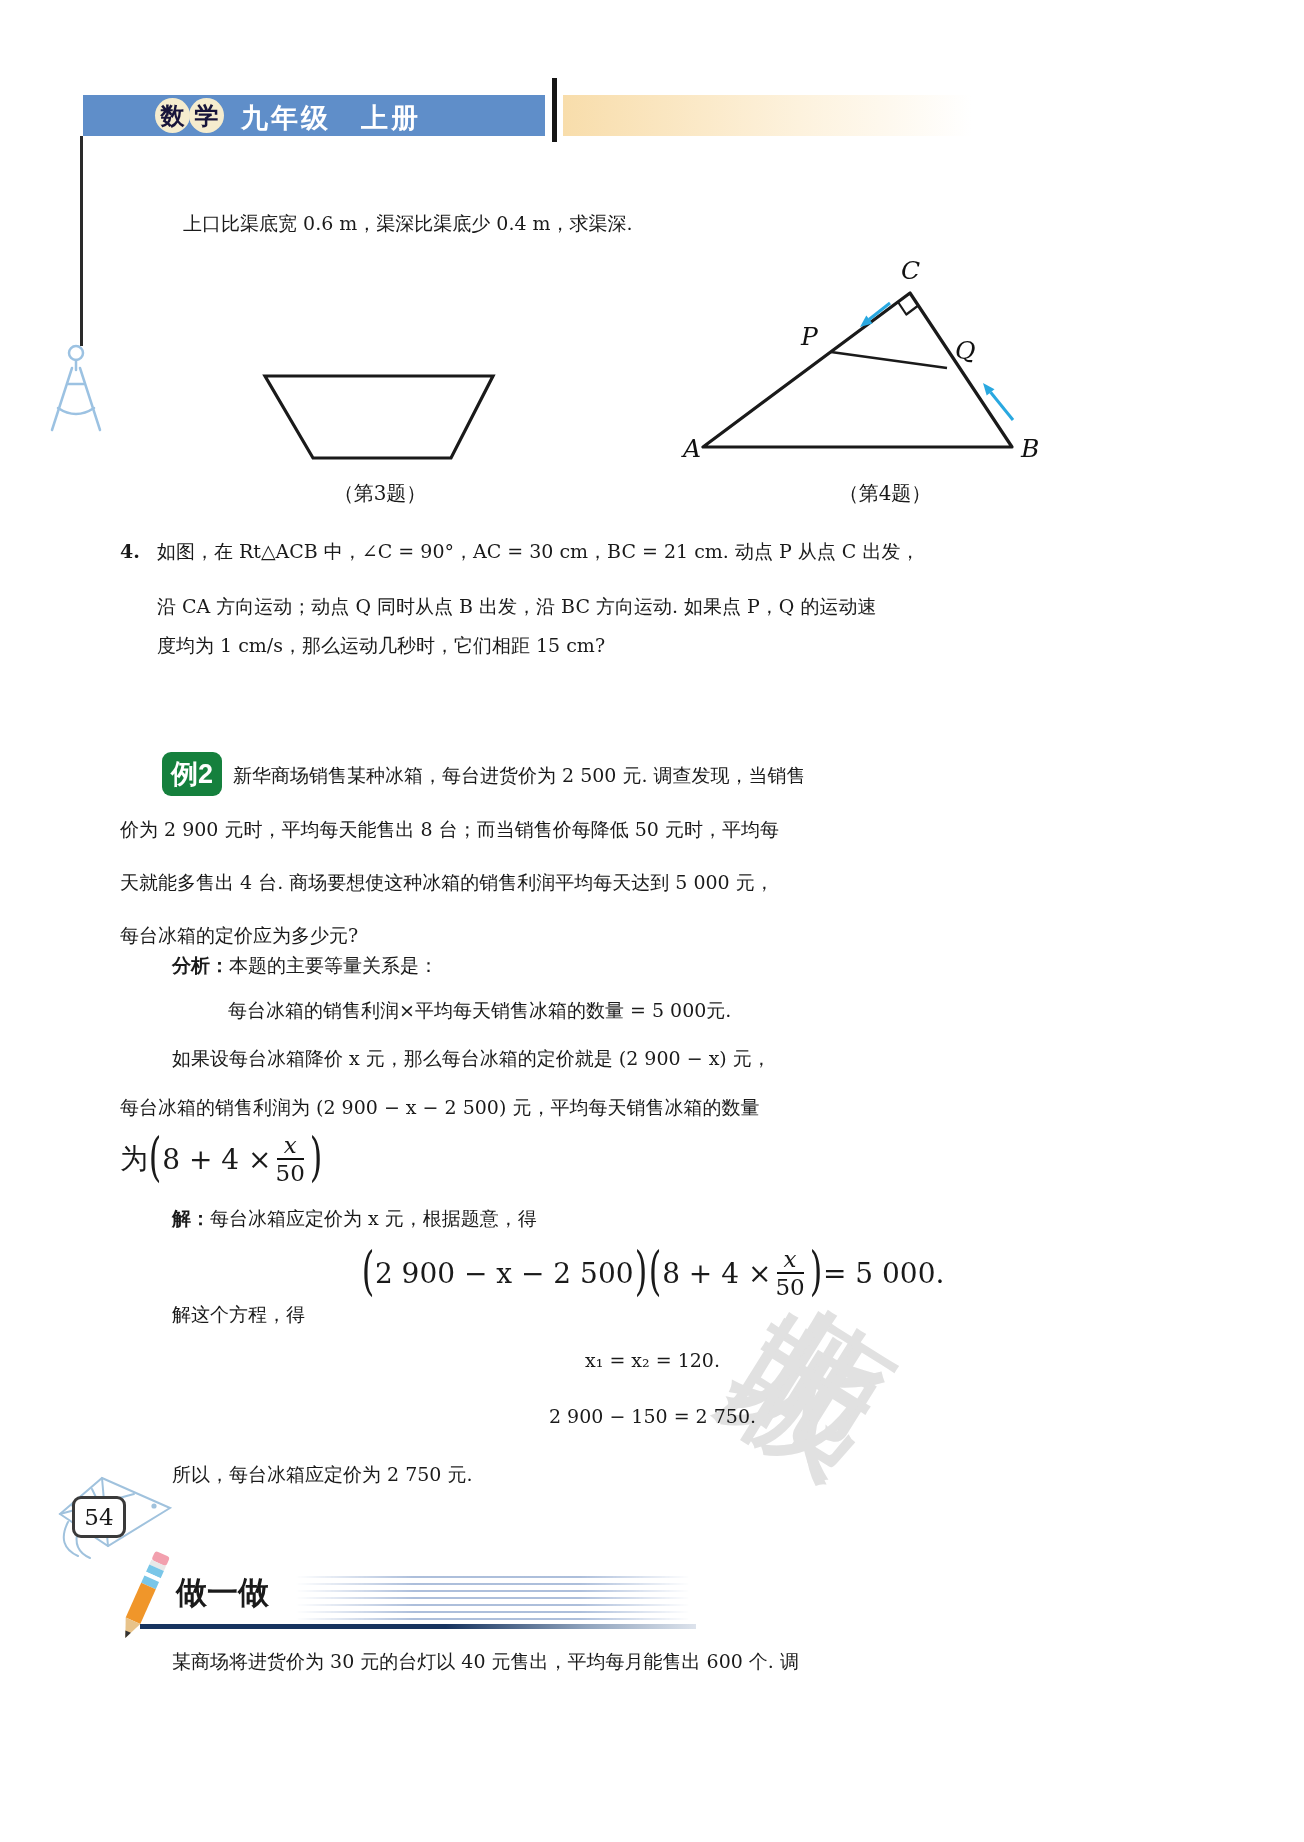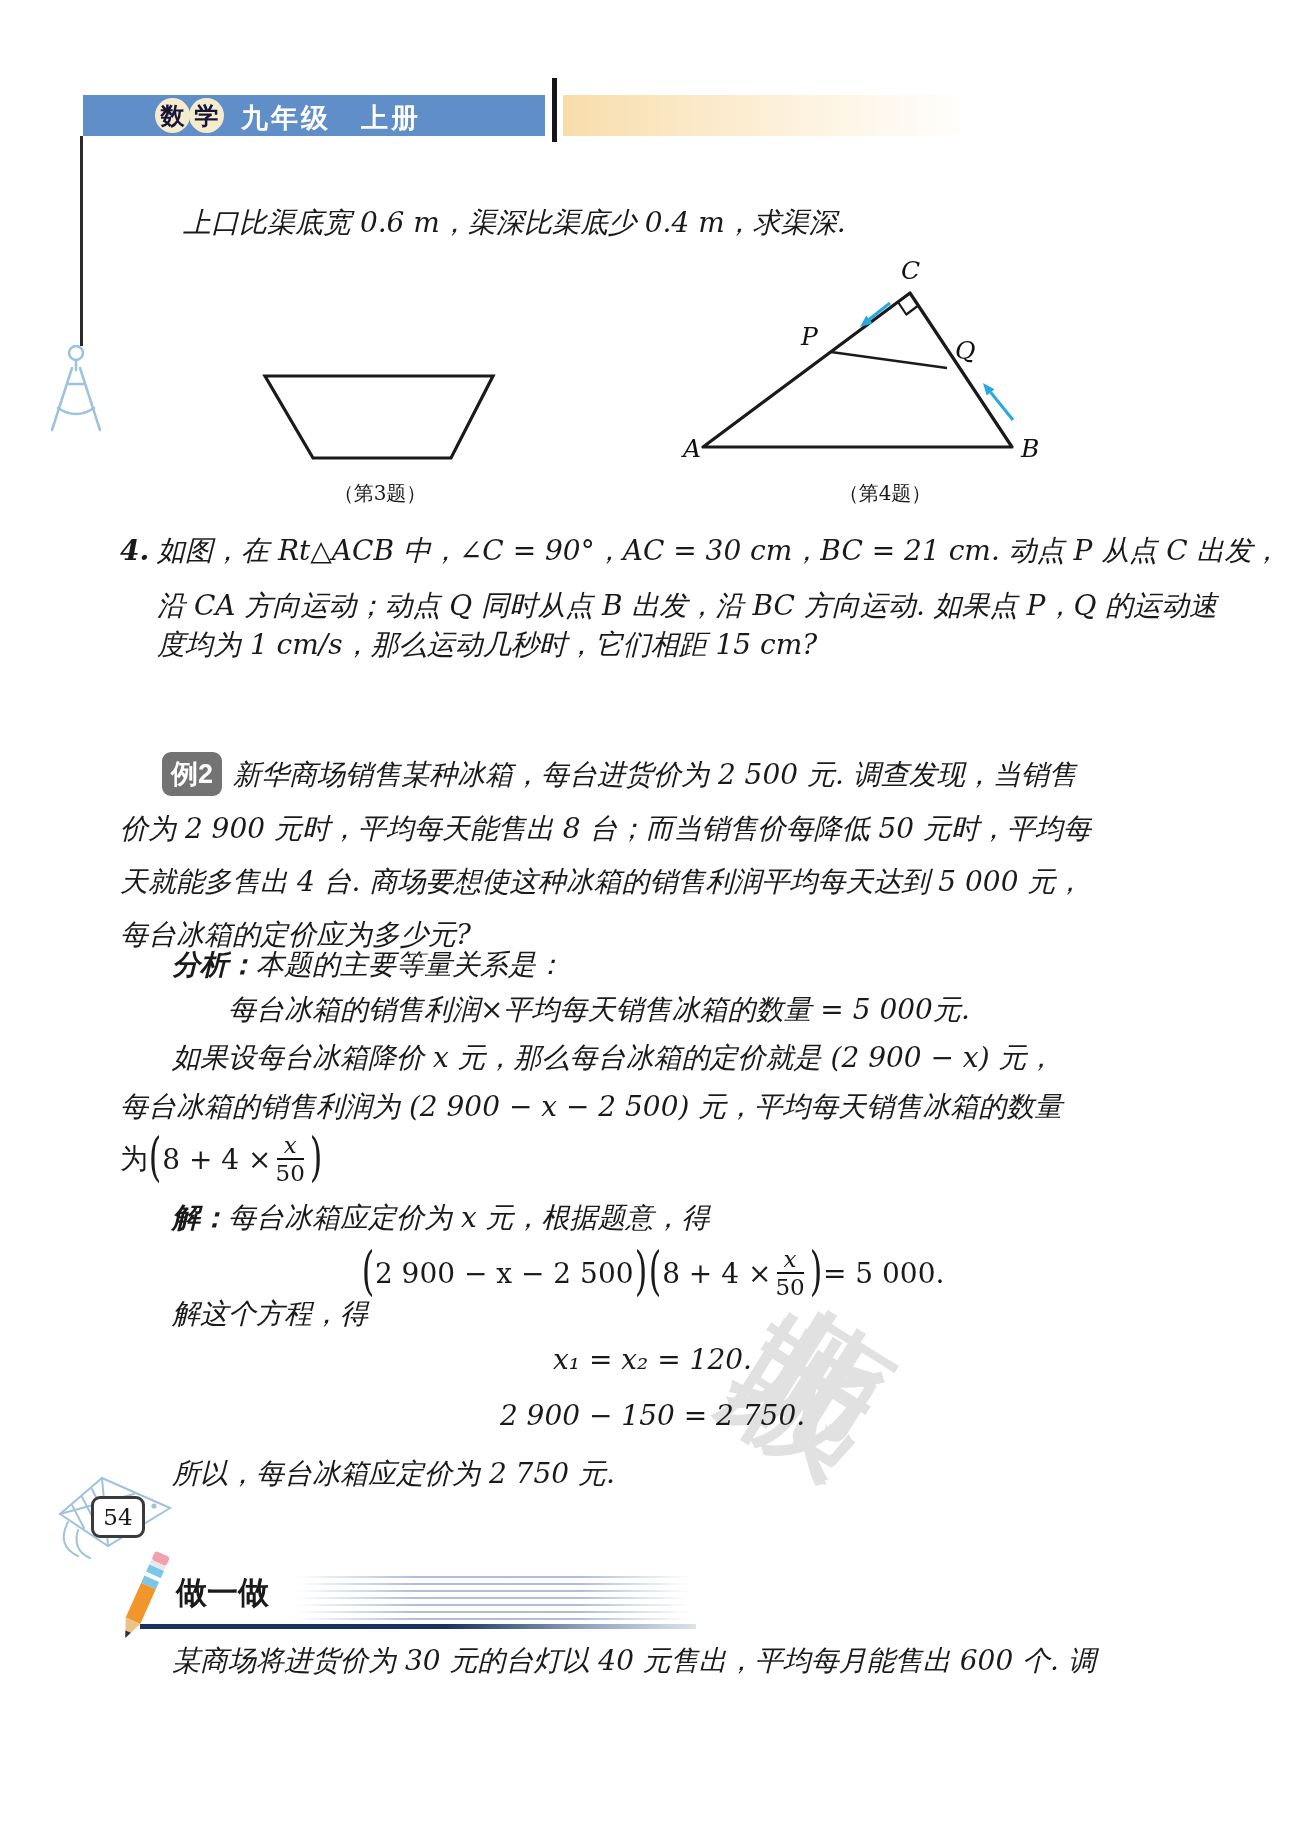--- a/index.html
+++ b/index.html
@@ -23,50 +23,50 @@
     position:absolute; left:158px; top:5px; color:#ffffff;
     font-family:"Liberation Sans", sans-serif; font-weight:bold;
     font-size:27px; letter-spacing:3px; white-space:nowrap;
   }
   .header-sep { left:552px; top:78px; width:5px; height:64px; background:#161616; }
   .header-grad { left:563px; top:95px; width:430px; height:41px;
     background:linear-gradient(to right,#f8ddab,#fdf2dd 55%,#ffffff 95%); }
   .left-vline { left:80px; top:136px; width:3px; height:210px; background:#2a2a2a; }
 
   
-  .tline { white-space:nowrap; font-size:28px; line-height:36px;font-style:italic; }
+  .tline { white-space:nowrap; font-size:19px; line-height:36px; }
   .bold { font-weight:bold; }
   .caption { font-size:20px; text-align:center; }
   .centerline { left:115px; width:1075px; text-align:center; white-space:nowrap; }
   .mathline { display:flex; align-items:center; white-space:nowrap; font-size:28px; }
   .eq-center { left:115px; width:1075px; justify-content:center; }
   .frac { display:inline-flex; flex-direction:column; align-items:center;
           font-size:23px; line-height:1.15; margin:0 4px; }
   .frac .num { font-style:italic; padding:0 7px; border-bottom:2px solid #111; }
   .bp { font-size:52px; font-weight:300; line-height:0; transform:scaleX(.62);
         margin:0 -3px; position:relative; top:-2px; }
 
   
-  .ex-badge { left:162px; top:752px; width:60px; height:44px; background:#737373;
+  .ex-badge { left:162px; top:752px; width:60px; height:44px; background:#15803d;
     border-radius:9px; color:#fff; font-family:"Liberation Sans", sans-serif;
     font-weight:bold; font-size:27px; text-align:center; line-height:44px; }
 
   
   .do-title { font-family:"Liberation Sans", sans-serif; font-weight:bold; font-size:31px; }
   .do-streaks { left:295px; top:1576px; width:395px; height:46px;
     background:repeating-linear-gradient(to bottom, rgba(73,112,175,.45) 0 2px, rgba(73,112,175,0) 2px 7px);
     -webkit-mask-image:linear-gradient(to right, transparent 0, #000 30%, #000 72%, transparent 100%);
     mask-image:linear-gradient(to right, transparent 0, #000 30%, #000 72%, transparent 100%); }
   .do-underline { left:140px; top:1624px; width:556px; height:5px;
     background:linear-gradient(to right,#16335f 0%,#16335f 55%,#8fa3bd 80%,#dde3ec 100%); }
 
   
   .pagenum-box { left:72px; top:1496px; width:48px; height:36px; background:#fff;
     border:3px solid #3a3a3a; border-radius:9px; font-size:23px; text-align:center;
-    line-height:36px; z-index:2;margin-left:19px; }
+    line-height:36px; z-index:2; }
 
   
   .watermark { left:838px; top:1225px; writing-mode:vertical-rl; text-orientation:upright;
     font-size:142px; line-height:1.05; letter-spacing:10px; color:#e1e1e1;
     transform:rotate(32deg); transform-origin:50% 0; z-index:0; white-space:nowrap; }
 
   svg { overflow:visible; }
   svg text { font-family:"DejaVu Serif", serif; font-style:italic; font-size:25px; fill:#111; }
 </style>
 </head>

